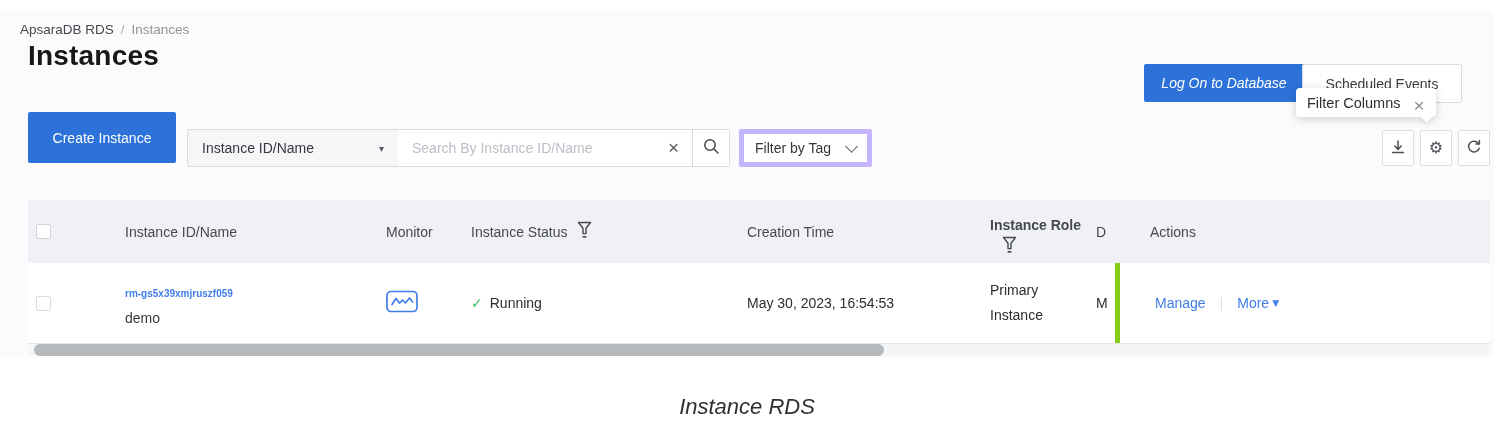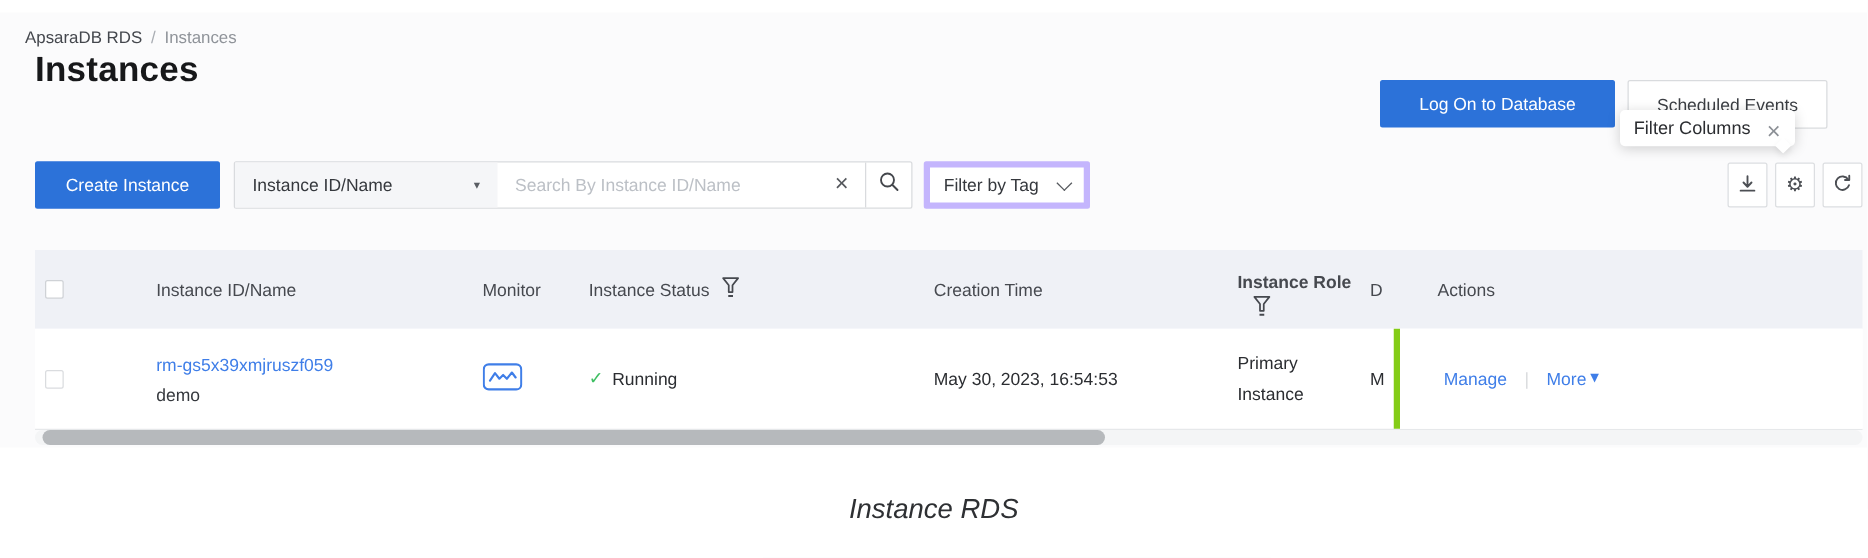--- a/index.html
+++ b/index.html
@@ -9,33 +9,33 @@
 
   
   .breadcrumb { position: absolute; left: 20px; top: 22px; font-size: 13.5px; color: #8f9399; }
   .breadcrumb .root { color: #44474d; }
   .breadcrumb .sep { margin: 0 7px; color: #a9adb3; }
   .page-title { position: absolute; left: 28px; top: 40px; font-size: 28px; font-weight: 700; color: #17181a; letter-spacing: .2px; }
 
   
   .btn-blue { background: #2c72d9; color: #fff; border: none; border-radius: 2px; font-size: 14px;
               display: flex; align-items: center; justify-content: center; cursor: pointer; font-family: inherit; }
-  .logon-btn { position: absolute; left: 1104px; top: 64px; width: 188px; height: 38px; }
+  .logon-btn { position: absolute; left: 1144px; top: 64px; width: 160px; height: 38px; font-style: italic; }
   .sched-btn { position: absolute; left: 1302px; top: 64px; width: 160px; height: 39px; background: #fff;
                border: 1px solid #d9dbde; border-radius: 2px; font-size: 14px; color: #3b3e43;
                display: flex; align-items: center; justify-content: center; z-index: 1; font-family: inherit; }
   .tooltip { position: absolute; left: 1296px; top: 88px; height: 29px; padding: 0 11px; background: #fff;
              border-radius: 4px; box-shadow: 0 2px 10px rgba(0,0,0,.18); z-index: 2;
              display: flex; align-items: center; font-size: 14.5px; color: #2b2d31; }
   .tooltip .close { margin-left: 13px; margin-top: 5px; font-size: 19px; line-height: 1; color: #8c9096; cursor: pointer; }
   .tooltip .arrow { position: absolute; left: 126px; bottom: -4px; width: 9px; height: 9px; background: #fff;
                     transform: rotate(45deg); box-shadow: 2px 2px 5px rgba(0,0,0,.08); }
 
   
-  .create-btn { position: absolute; left: 28px; top: 129px; width: 148px; height: 38px; }
+  .create-btn { position: absolute; left: 28px; top: 112px; width: 148px; height: 51px; }
   .search-combo { position: absolute; left: 187px; top: 129px; width: 543px; height: 38px; background: #fff;
                   border: 1px solid #d9dbde; border-radius: 2px; display: flex; align-items: stretch; }
   .search-cat { width: 210px; background: #f5f6f8; display: flex; align-items: center; justify-content: space-between;
                 padding: 0 14px; font-size: 14px; color: #35383d; cursor: pointer; }
   .search-cat .caret { font-size: 10px; color: #5a5e64; margin-left: 8px; }
   .search-input { flex: 1; border: none; outline: none; background: transparent; padding: 0 0 0 14px;
                   font-size: 14px; color: #333; font-family: inherit; }
   .search-input::placeholder { color: #bcc0c6; }
   .clear-x { align-self: center; font-size: 19px; color: #55585d; margin: 0 13px 2px 6px; line-height: 1; cursor: pointer; }
   .search-go { width: 37px; border-left: 1px solid #d9dbde; display: flex; align-items: center; justify-content: center; cursor: pointer; }
@@ -59,21 +59,21 @@
           border-bottom: 1px solid #e6e8ea; font-size: 14px; color: #2b2d31; }
   .trow > div { display: flex; align-items: center; overflow: hidden; }
   .cell-check { padding-left: 8px; }
   .checkbox { width: 15px; height: 15px; background: #fff; border: 1px solid #cfd2d6; border-radius: 2px; cursor: pointer; }
   .trow .checkbox { border-color: #dadcdf; }
   .funnel { margin-left: 9px; cursor: pointer; flex: none; }
   .role-head { display: block; width: 92px; padding-top: 10px; font-weight: bold; }
   .role-head .funnel { margin: 3px 0 0 12px; display: block; }
   .id-cell { display: block !important; padding-top: 17px; line-height: 24px; }
   .link { color: #3f7ee8; cursor: pointer; text-decoration: none; }
-  .id-link { font-size: 14px; }
+  .id-link { font-size: 10px; font-weight: bold; }
   .name-sub { color: #35383d; }
   .status-check { color: #3fbf63; font-family: "DejaVu Sans", sans-serif; font-size: 14px; margin-right: 7px; }
   .role-cell span { display: inline-block; width: 72px; line-height: 25px; }
   .clip-cell { white-space: nowrap; }
   .cell-actions { padding-left: 35px; }
   .trow .cell-actions { border-left: 5px solid #84cc16; background: #fff; }
   .act-sep { color: #d9dbde; margin: 0 14px; font-weight: 300; }
   .more-tri { font-size: 9px; color: #3f7ee8; margin-left: 3px; font-family: "DejaVu Sans", sans-serif; }
 
   

